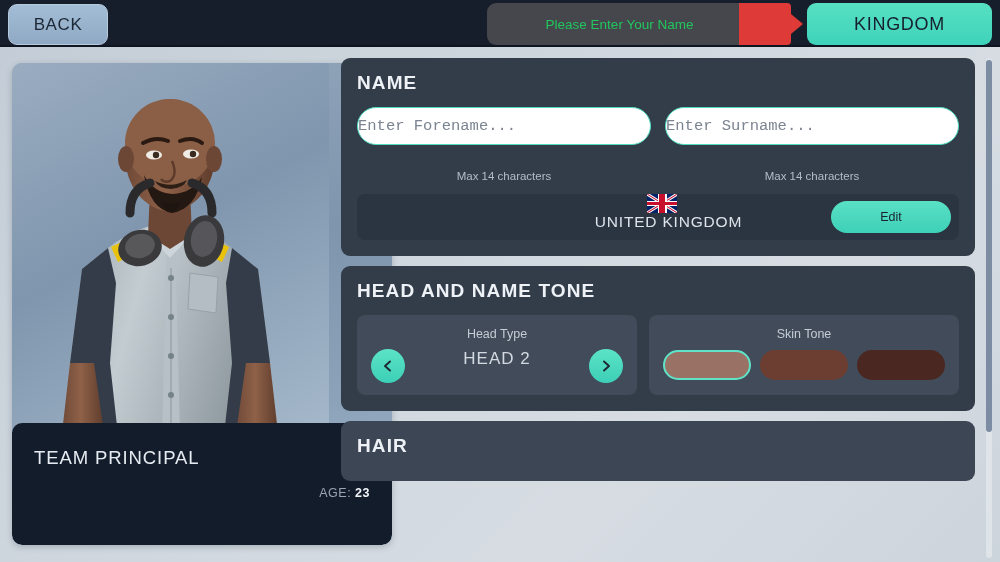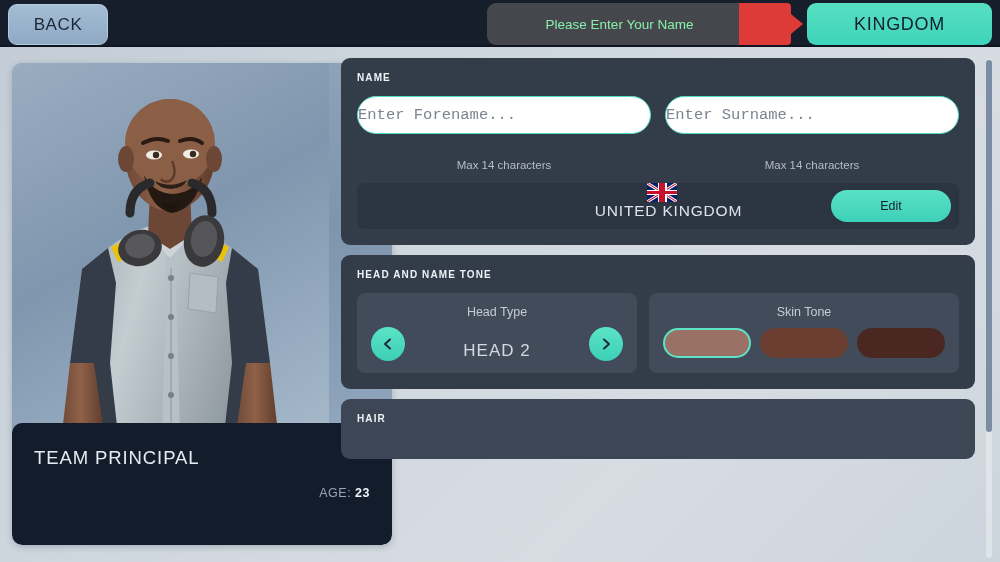--- a/index.html
+++ b/index.html
@@ -39,21 +39,21 @@
   .prompt-group {
     position: absolute; right: 8px; top: 3px;
     height: 42px; width: 505px;
   }
   .prompt-box {
     position: absolute; left: 0; top: 0;
     width: 265px; height: 42px;
     background: #45474c;
     border-radius: 9px;
     display: flex; align-items: center; justify-content: center;
-    color: #86efac; font-size: 13.5px;
+    color: #22c55e; font-size: 13.5px;
   }
   .prompt-arrow {
     position: absolute; left: 252px; top: 0;
     width: 52px; height: 42px;
     background: #de3a37;
     border-radius: 0 4px 4px 0;
   }
   .prompt-arrow::after {
     content: "";
     position: absolute; left: 100%; top: 50%;
@@ -104,21 +104,21 @@
     width: 634px; height: 504px;
   }
   .panel {
     background: #333d4a;
     border-radius: 9px;
     margin-bottom: 10px;
     padding: 14px 16px 16px 16px;
     position: relative;
   }
   .panel-title {
-    color: #eef2f6; font-size: 10px; font-weight: bold;
+    color: #eef2f6; font-size: 19px; font-weight: bold;
     letter-spacing: 1.1px; margin-bottom: 13px;
   }
   .panel.light { background: #3c4655; }
 
   
   .name-row { display: flex; gap: 14px; }
   .name-field { flex: 1; }
   .txt-input {
     height: 38px;
     background: #ffffff;
@@ -181,21 +181,21 @@
     height: 38px;
     background: #1b2433;
     border: 1.8px solid #4fdcbf;
     border-radius: 19px;
     display: flex; align-items: center; justify-content: center;
     color: #dfe5ec; font-size: 19px;
     cursor: text;
   }
   .age-hint { text-align: center; color: #b4bcc7; font-size: 11.5px; margin-top: 7px; }
 
-  .stepper { display: flex; align-items: flex-end; justify-content: space-between; margin-top: 8px; }
+  .stepper { display: flex; align-items: flex-start; justify-content: space-between; margin-top: 8px; }
   .arrow-btn {
     width: 34px; height: 34px; border-radius: 50%;
     background: linear-gradient(180deg,#5ce3c6 0%,#3ccfb7 100%);
     display: flex; align-items: center; justify-content: center;
     cursor: pointer; flex: 0 0 auto;
   }
   .arrow-btn svg { display: block; }
   .step-val { color: #d3d9e1; font-size: 17px; letter-spacing: 1px; }
 
   .tones { display: flex; gap: 9px; justify-content: center; margin-top: 9px; }

